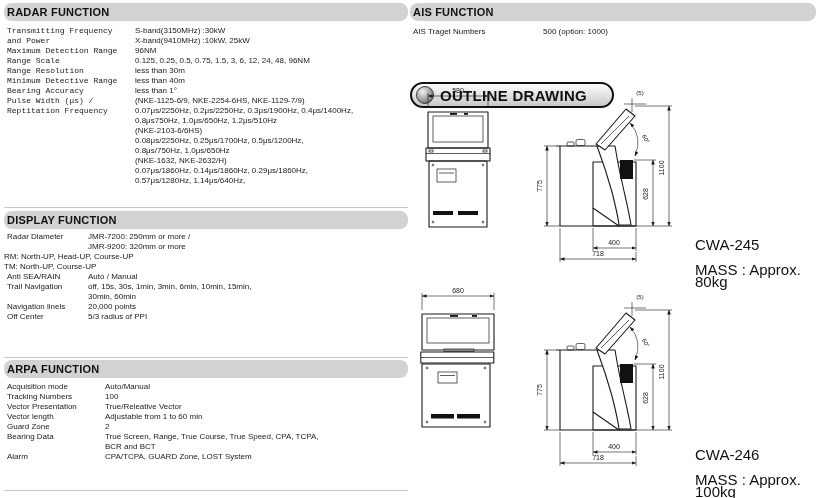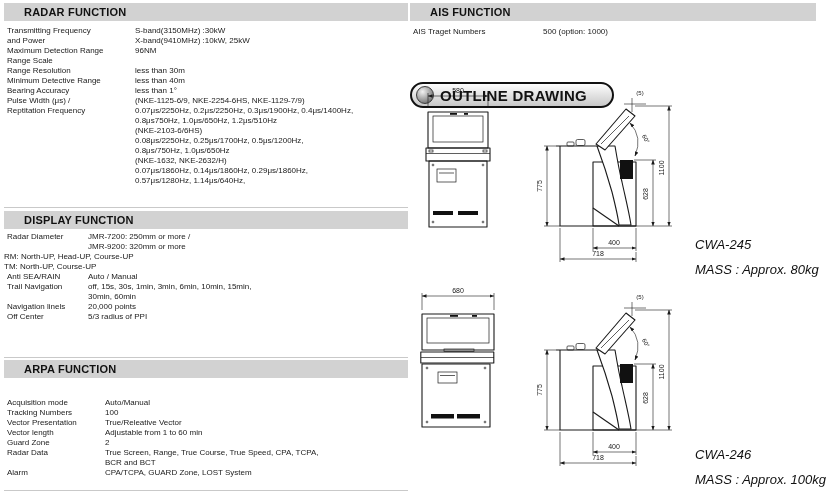--- a/index.html
+++ b/index.html
@@ -1,37 +1,37 @@
 <!DOCTYPE html>
 <html><head>
 <meta charset="utf-8">
 <style>
   html,body{margin:0;padding:0;background:#fff;}
   #page{position:relative;width:830px;height:498px;background:#ffffff;overflow:hidden;
         font-family:"Liberation Sans",sans-serif;color:#1a1a1a;}
   .sec-header{position:absolute;left:4px;width:404px;height:18px;background:#d2d2d2;
-              font-weight:bold;font-size:11px;line-height:18px;padding-left:20px;
-              box-sizing:border-box;color:#111;letter-spacing:.2px;}
+              font-weight:bold;font-size:11px;line-height:18px;padding-left:3px;
+              box-sizing:border-box;color:#111;letter-spacing:.2px;border-radius:8px;}
   .divider{position:absolute;left:4px;width:404px;height:1px;background:#c9c9c9;}
   .rows{position:absolute;left:4px;width:404px;font-size:8px;line-height:10px;}
   .row{display:flex;}
   .lbl{flex:none;padding-left:3px;white-space:pre-line;}
   .val{flex:1;white-space:pre-line;}
-  .w-radar .lbl{width:128px;}
+  .w-radar .lbl{width:128px;font-family:Liberation Mono, monospace;}
   .w-display .lbl{width:81px;}
   .w-arpa .lbl{width:98px;}
   .w-ais .lbl{width:130px;}
   .badge{position:absolute;left:410px;top:46px;width:204px;height:26px;
          display:flex;align-items:center;gap:6px;border:2.5px solid #111;
          border-radius:15px;background:linear-gradient(180deg,#fdfdfd,#c8c8c8);
          padding:0 8px 0 4px;box-sizing:border-box;margin-top:36px;}
   .ball{width:16px;height:16px;border-radius:50%;flex:none;border:1px solid #3a3a3a;
         background:radial-gradient(circle at 35% 30%,#f2f2f2,#9a9a9a 55%,#5c5c5c 95%);}
   .badge-text{font-weight:bold;font-size:15px;letter-spacing:.3px;color:#111;white-space:nowrap;}
-  .model-label{position:absolute;font-size:13px;line-height:12.5px;color:#111;white-space:pre-line;font-style:italic;}
+  .model-label{position:absolute;font-size:15px;line-height:12.5px;color:#111;white-space:pre-line;}
   svg{position:absolute;}
   svg .ln{fill:none;stroke:#1a1a1a;stroke-width:1.1;stroke-linejoin:round;}
   svg .thin{fill:none;stroke:#1a1a1a;stroke-width:0.7;}
   svg .dim{fill:none;stroke:#1a1a1a;stroke-width:0.6;}
   svg .solid{fill:#111;stroke:none;}
   svg .wfill{fill:#fff;stroke:#1a1a1a;stroke-width:1.1;stroke-linejoin:round;}
   svg .arr2{marker-start:url(#ar);marker-end:url(#ar);}
   svg text{font-family:"Liberation Sans",sans-serif;fill:#1a1a1a;}
   svg .t7{font-size:7px;}
   svg .t6{font-size:6px;}
@@ -49,20 +49,21 @@
 and Power</div>
         <div class="val">S-band(3150MHz) :30kW
 X-band(9410MHz) :10kW, 25kW</div>
       </div>
     <div class="row">
         <div class="lbl">Maximum Detection Range</div>
         <div class="val">96NM</div>
       </div>
     <div class="row">
         <div class="lbl">Range Scale</div>
+        <div class="val">0.125, 0.25, 0.5, 0.75, 1.5, 3, 6, 12, 24, 48, 96NM</div>
       </div>
     <div class="row">
         <div class="lbl">Range Resolution</div>
         <div class="val">less than 30m</div>
       </div>
     <div class="row">
         <div class="lbl">Minimum Detective Range</div>
         <div class="val">less than 40m</div>
       </div>
     <div class="row">
@@ -112,21 +113,21 @@
       </div>
     <div class="row">
         <div class="lbl">Off Center</div>
         <div class="val">5/3 radius of PPI</div>
       </div>
   </div>
 
   <div class="divider" style="top:357px"></div>
   <div class="sec-header" style="top:360px">ARPA FUNCTION</div>
 
-  <div class="rows w-arpa" style="top:398px">
+  <div class="rows w-arpa" style="top:382px">
     <div class="row">
         <div class="lbl">Acquisition mode</div>
         <div class="val">Auto/Manual</div>
       </div>
     <div class="row">
         <div class="lbl">Tracking Numbers</div>
         <div class="val">100</div>
       </div>
     <div class="row">
         <div class="lbl">Vector Presentation</div>
@@ -134,21 +135,21 @@
       </div>
     <div class="row">
         <div class="lbl">Vector length</div>
         <div class="val">Adjustable from 1 to 60 min</div>
       </div>
     <div class="row">
         <div class="lbl">Guard Zone</div>
         <div class="val">2</div>
       </div>
     <div class="row">
-        <div class="lbl">Radar Data</div>
+        <div class="lbl">Bearing Data</div>
         <div class="val">True Screen, Range, True Course, True Speed, CPA, TCPA,
 BCR and BCT</div>
       </div>
     <div class="row">
         <div class="lbl">Alarm</div>
         <div class="val">CPA/TCPA, GUARD Zone, LOST System</div>
       </div>
   </div>
 
   <div class="divider" style="top:490px"></div>

